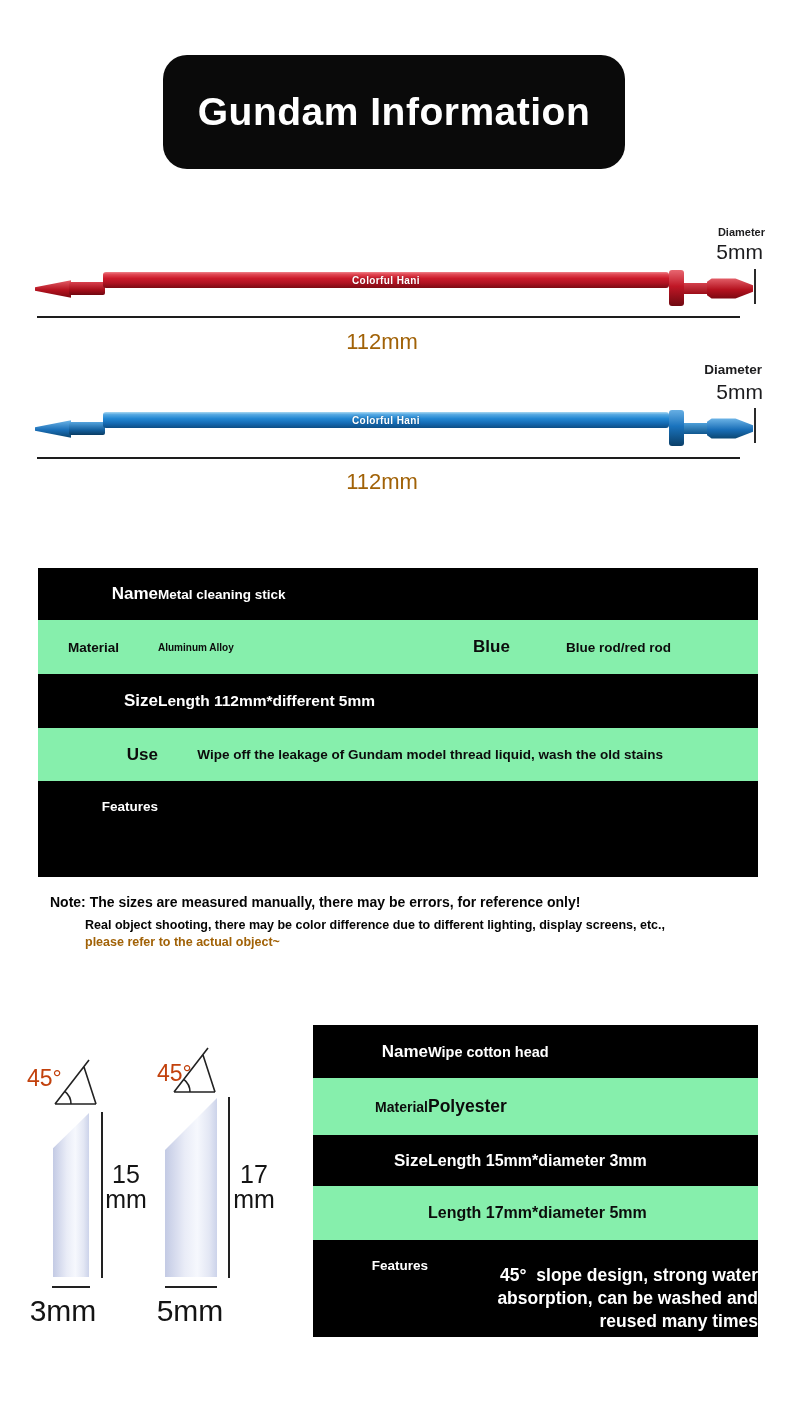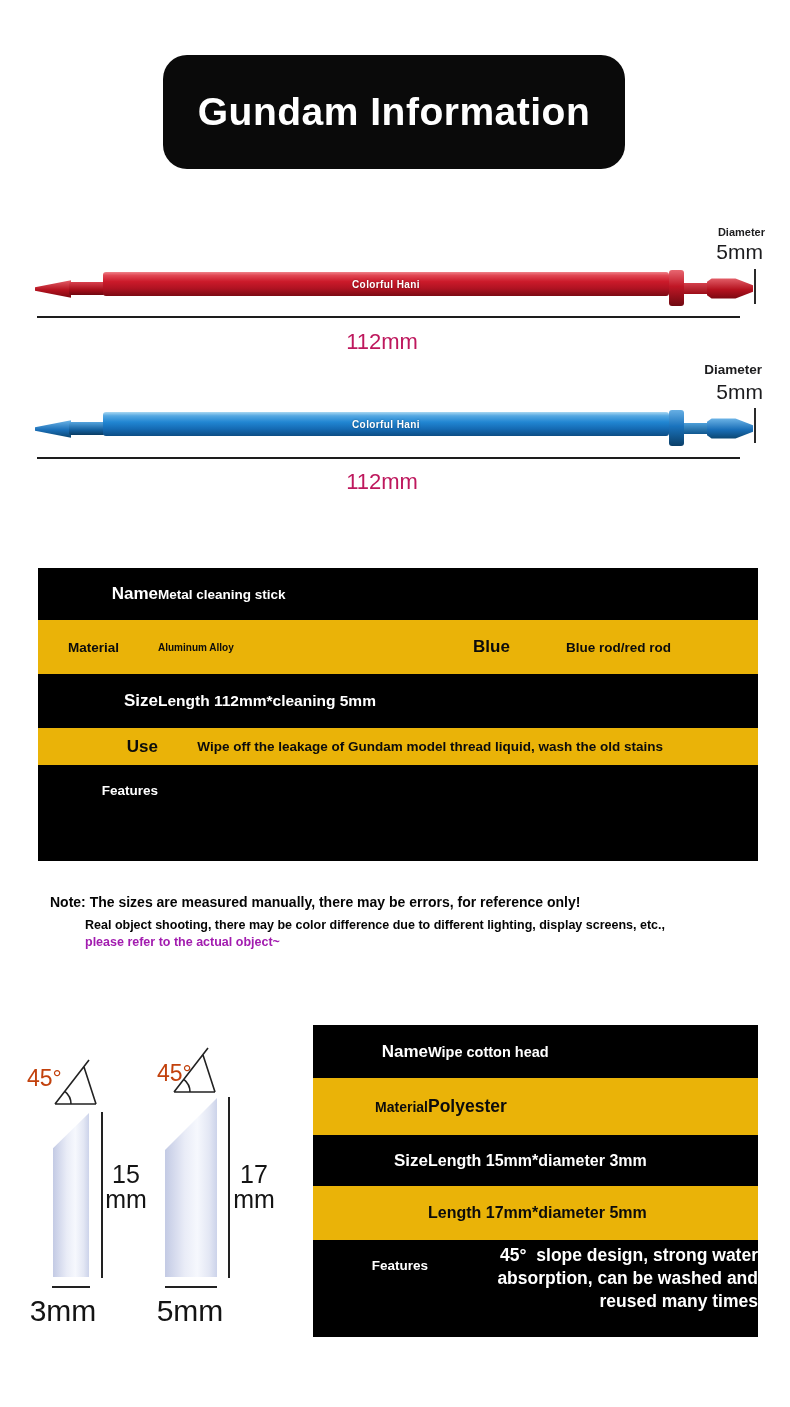--- a/index.html
+++ b/index.html
@@ -12,21 +12,21 @@
              background:#0a0a0a;border-radius:24px;display:flex;align-items:center;justify-content:center;}
   .title-text{color:#fff;font-size:39px;font-weight:700;letter-spacing:.5px;}
 
   
   .rod-fig{position:absolute;left:35px;width:720px;height:60px;}
   .rod-red{top:259px;}
   .rod-blue{top:399px;}
   .rod-piece{position:absolute;}
   .tip-cone-l{left:0;top:21px;width:36px;height:18px;clip-path:polygon(0 40%,100% 2%,100% 98%,0 60%);}
   .tip-cyl-l{left:34px;top:23px;width:36px;height:13px;border-radius:2px;}
-  .rod-body{left:68px;top:13px;width:566px;height:24px;border-radius:3px;
+  .rod-body{left:68px;top:13px;width:566px;height:16px;border-radius:3px;
             display:flex;align-items:center;justify-content:center;}
   .collar-r{left:634px;top:11px;width:15px;height:36px;border-radius:3px;}
   .shaft-r{left:649px;top:24px;width:24px;height:11px;}
   .tip-r{left:672px;top:19px;width:46px;height:21px;
          clip-path:polygon(0 18%,10% 2%,62% 2%,100% 34%,100% 66%,62% 98%,10% 98%,0 82%);}
   .brand{color:#fff;font-size:10px;font-weight:700;letter-spacing:.4px;text-shadow:0 0 2px rgba(0,0,0,.4);}
 
   .red .tip-cone-l,.red .tip-r{background:linear-gradient(180deg,#e4606a,#b5121f 55%,#7a0811);}
   .red .tip-cyl-l{background:linear-gradient(180deg,#d9414e,#a60e1a 60%,#6f0710);}
   .red .rod-body{background:linear-gradient(180deg,#ef8289 0%,#e14854 14%,#cb1a2a 40%,#b01322 68%,#7c0a13 100%);}
@@ -44,67 +44,67 @@
   .dia-label-blue{left:678px;top:362px;width:84px;font-size:13.5px;}
   .dia-value{font-size:21px;color:#1c1c1e;text-align:right;}
   .dia-value-red{left:693px;top:240px;width:70px;}
   .dia-value-blue{left:693px;top:380px;width:70px;}
   .dia-line{width:2px;background:#2a2a2a;}
   .dia-line-red{left:754px;top:269px;height:35px;}
   .dia-line-blue{left:754px;top:408px;height:35px;}
   .len-line{left:37px;width:703px;height:2px;background:#1d1d1d;}
   .len-line-red{top:316px;}
   .len-line-blue{top:457px;}
-  .len-label{left:317px;width:130px;text-align:center;font-size:22px;color:#be185d;}
+  .len-label{left:317px;width:130px;text-align:center;font-size:22px;color:#a16207;}
   .len-label-red{top:329px;}
   .len-label-blue{top:469px;}
 
   
   .spec-table{position:absolute;left:38px;top:568px;width:720px;}
   .cotton-table{position:absolute;left:313px;top:1025px;width:445px;}
   .trow{position:relative;display:flex;align-items:center;box-sizing:border-box;text-align:right;}
   .trow.black{background:#000;color:#fff;}
-  .trow.white{background:#eab308;color:#0c0c0c;}
+  .trow.white{background:#86efac;color:#0c0c0c;}
   .lbl{font-weight:700;flex-shrink:0;box-sizing:border-box;}
   .val{font-weight:700;}
   .t1 .lbl{padding-left:30px;width:120px;}
   .t2 .lbl{padding-left:25px;width:115px;}
   .lbl-lg{font-size:17px;}
   .lbl-md{font-size:14px;}
   .lbl-sm{font-size:13.5px;}
   .val-sm{font-size:13.5px;}
   .val-md{font-size:15.5px;}
   .val-lg{font-size:17.5px;}
   .r-name1{height:52px;}
   .r-mat1{height:54px;}
   .r-size1{height:54px;}
-  .r-use1{height:37px;}
+  .r-use1{height:53px;}
   .r-feat1{height:96px;align-items:flex-start;}
   .r-feat1 .lbl{padding-top:18px;}
   .r-feat1 .val{padding-top:13px;width:570px;line-height:21.5px;}
   .r-use1 .val{width:505px;line-height:19px;}
   .mat-abs{position:absolute;top:50%;transform:translateY(-50%);font-weight:700;}
   .m1{left:30px;font-size:13.5px;}
   .m2{left:120px;font-size:10px;}
   .m3{left:435px;font-size:17px;}
   .m4{left:528px;font-size:13.5px;}
 
   .r-name2{height:53px;}
   .r-mat2{height:57px;}
   .r-size2a{height:51px;}
   .r-size2b{height:54px;}
   .r-feat2{height:97px;align-items:flex-start;}
   .r-feat2 .lbl{padding-top:18px;font-size:13.5px;}
-  .r-feat2 .val{padding-top:4px;width:312px;line-height:23px;white-space:pre-wrap;margin-left:29px;}
+  .r-feat2 .val{padding-top:24px;width:312px;line-height:23px;white-space:pre-wrap;margin-left:29px;}
   .r-size2b .val{margin-left:115px;}
 
   
   .note1{left:50px;top:894px;font-size:14px;font-weight:700;color:#050505;}
   .note2{left:85px;top:918px;font-size:12.5px;font-weight:700;color:#050505;}
-  .note3{left:85px;top:935px;font-size:12.5px;font-weight:700;color:#a21caf;}
+  .note3{left:85px;top:935px;font-size:12.5px;font-weight:700;color:#a16207;}
 
   
   .angle-text{font-size:23px;color:#c2410c;}
   .at1{left:27px;top:1065px;}
   .at2{left:157px;top:1060px;}
   .angle-svg{position:absolute;}
   .as1{left:53px;top:1057px;}
   .as2{left:171px;top:1045px;}
   .head-bar{position:absolute;background:linear-gradient(to right,#c3cae4 0%,#e9ecf7 38%,#f6f8fd 62%,#e3e7f4 85%,#ccd3ea 100%);}
   .bar1{left:53px;top:1113px;width:36px;height:164px;clip-path:polygon(0 21.5%,100% 0,100% 100%,0 100%);}
@@ -170,21 +170,21 @@
       <span class="val val-sm">Metal cleaning stick</span>
     </div>
     <div class="trow white r-mat1">
       <span class="mat-abs m1">Material</span>
       <span class="mat-abs m2">Aluminum Alloy</span>
       <span class="mat-abs m3">Blue</span>
       <span class="mat-abs m4">Blue rod/red rod</span>
     </div>
     <div class="trow black r-size1">
       <span class="lbl lbl-lg">Size</span>
-      <span class="val val-md">Length 112mm*cleaning 5mm</span>
+      <span class="val val-md">Length 112mm*different 5mm</span>
     </div>
     <div class="trow white r-use1">
       <span class="lbl lbl-lg">Use</span>
       <span class="val val-sm">Wipe off the leakage of Gundam model thread liquid, wash the old stains</span>
     </div>
     <div class="trow black r-feat1">
       <span class="lbl lbl-sm">Features</span>
     </div>
   </div>
 

